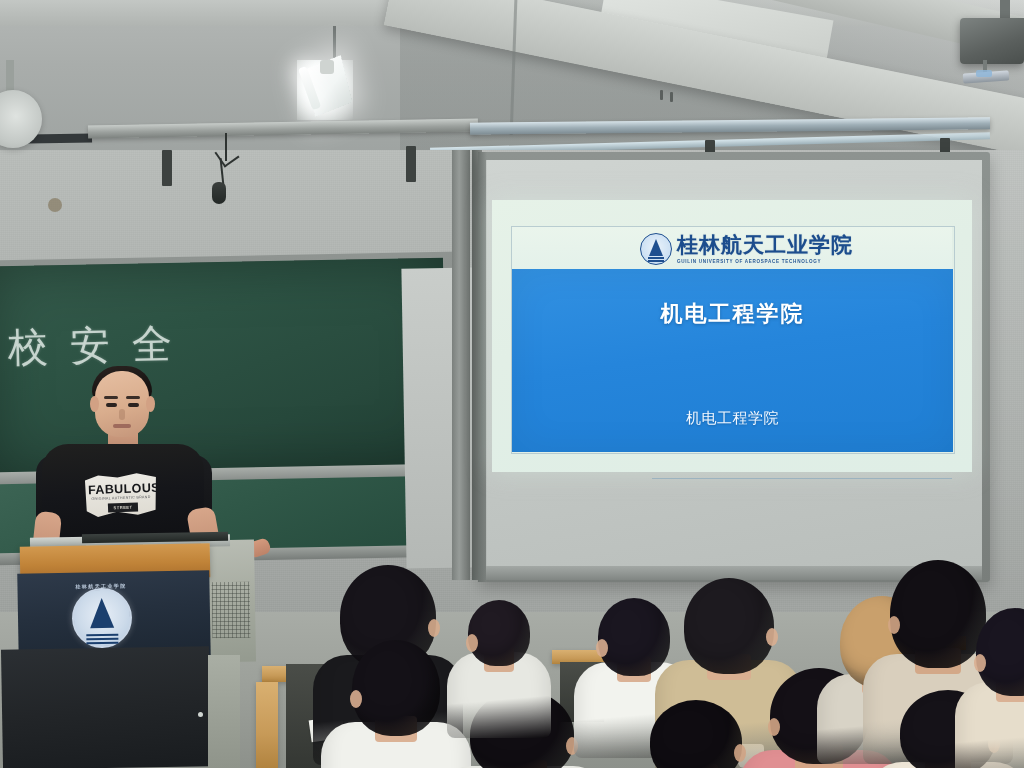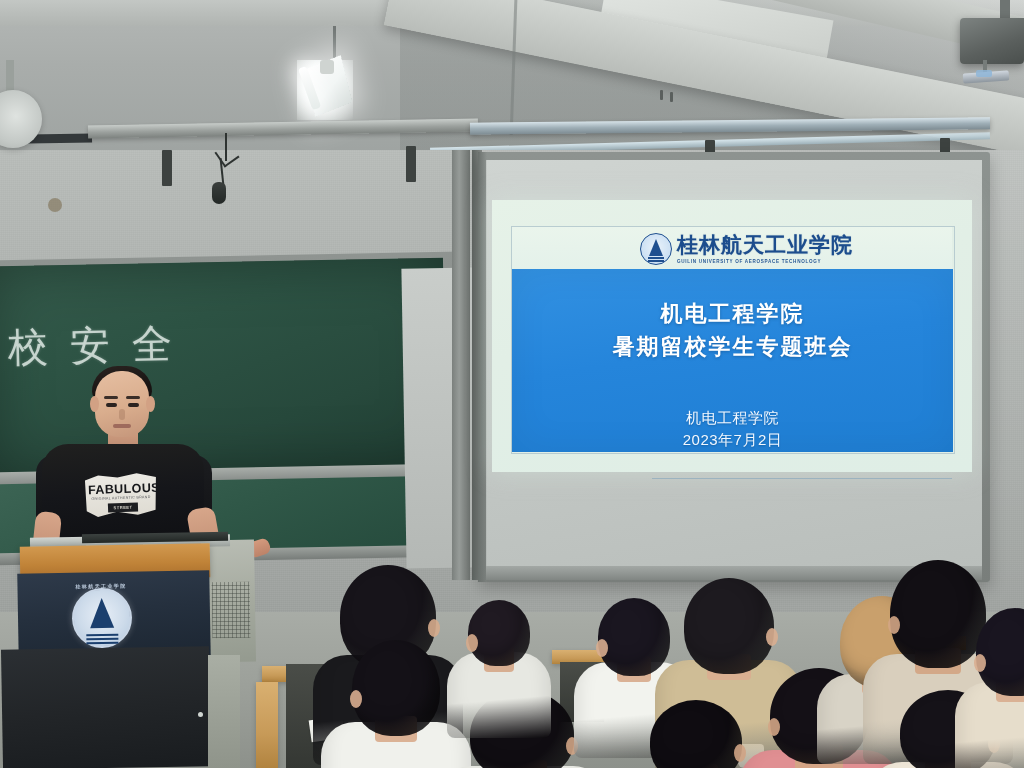--- a/index.html
+++ b/index.html
@@ -551,25 +551,23 @@
     <div class="logo-mark"></div>
     <div class="logo-col">
       <div class="logo-cn">桂林航天工业学院</div>
       <div class="logo-en">GUILIN UNIVERSITY OF AEROSPACE TECHNOLOGY</div>
     </div>
   </div>
 
   <div class="slide-blue"></div>
   <div class="slide-title">
     <div>机电工程学院</div>
-    <div>暑期留校学生专题班会</div>
   </div>
   <div class="slide-sub">
     <div>机电工程学院</div>
-    <div>2023年7月2日</div>
   </div>
   <div class="slide-botline"></div>
   <div class="wb-bottom-tray"></div>
 
   <div class="floor"></div>
 
   <div class="spk-shoulder-l"></div>
   <div class="spk-shoulder-r"></div>
   <div class="spk-neck"></div>
   <div class="spk-shirt"></div>

